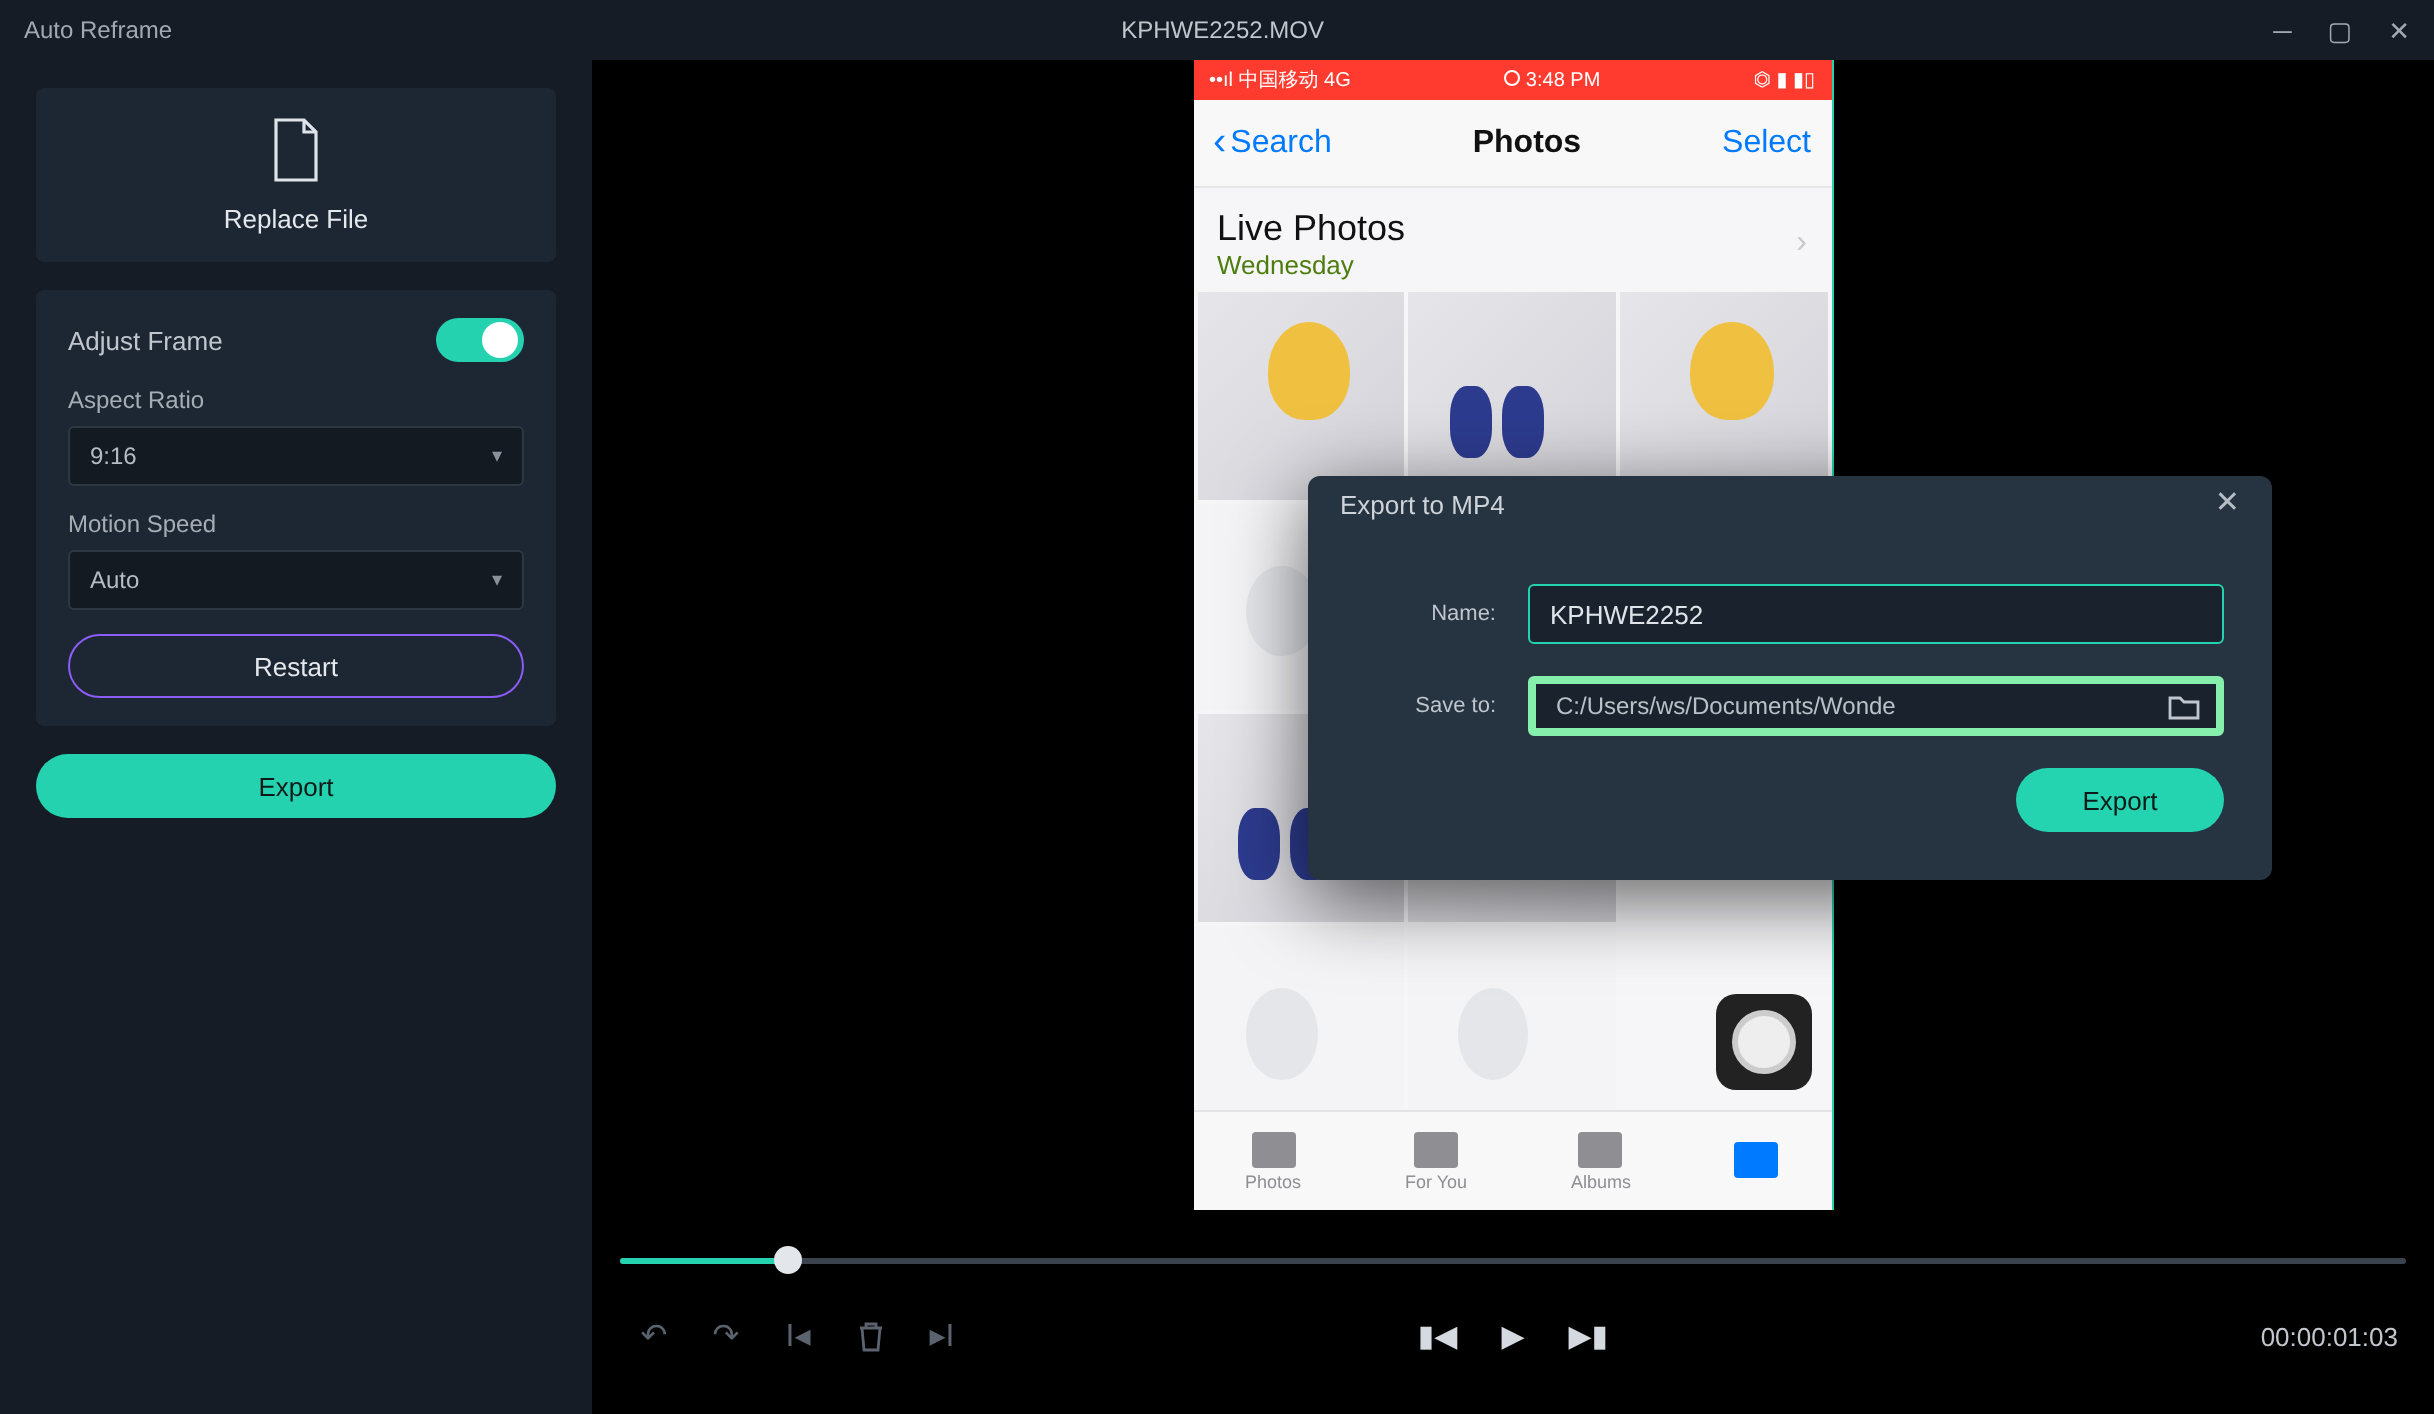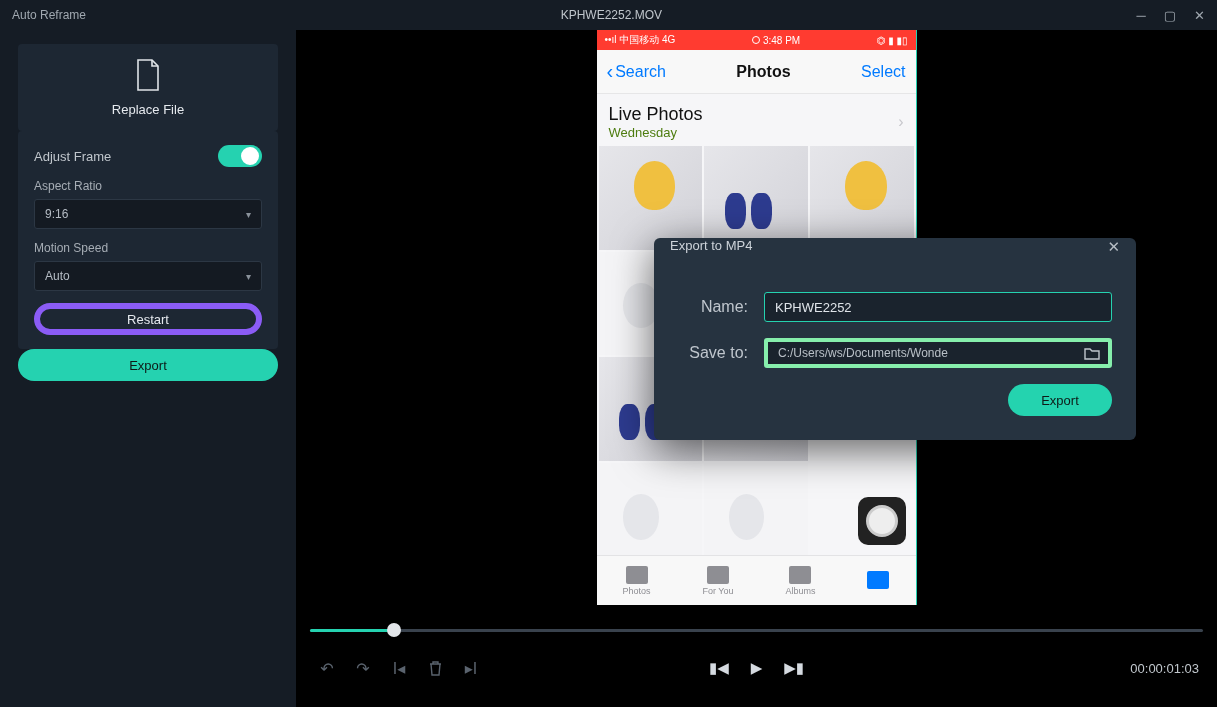--- a/index.html
+++ b/index.html
@@ -6,37 +6,37 @@
 body { background: #0d1117; color: #c9d1d9; width: 1217px; height: 707px; overflow: hidden; position: relative; }
 
 .titlebar { height: 30px; display: flex; align-items: center; padding: 0 12px; background: #151c25; color: #a0a8b0; font-size: 12px; justify-content: flex-end; }
 .titlebar-title { flex: 0 0 auto; }
 .titlebar-file  { flex: 1; text-align: center; color: #c0c6cc; }
 .win-controls { display: flex; gap: 18px; align-items: center; }
 .win-controls span { cursor: pointer; font-size: 13px; }
 
 .main { display: flex; height: calc(100% - 30px); }
 
-.sidebar { width: 296px; background: #151c25; padding: 14px 18px; display: flex; flex-direction: column; }
+.sidebar { width: 296px; background: #151c25; padding: 14px 18px; display: flex; flex-direction: column; gap: 14px; }
 
 .panel { background: #1d2733; border-radius: 4px; padding: 14px 16px; }
 
 .replace-file { display: flex; flex-direction: column; align-items: center; gap: 10px; color: #e5e9ee; font-size: 13px; cursor: pointer; }
 .file-icon svg { display: block; }
 
 .row { display: flex; justify-content: space-between; align-items: center; margin-bottom: 12px; font-size: 13px; color: #c0c6cc; }
 .label-sm { font-size: 12px; color: #a6adb5; margin-bottom: 6px; }
 
 .toggle { width: 44px; height: 22px; border-radius: 11px; background: #25d2b0; position: relative; cursor: pointer; }
 .toggle::after { content: ""; position: absolute; right: 3px; top: 2px; width: 18px; height: 18px; border-radius: 50%; background: #fff; }
 
 .select { width: 100%; height: 30px; background: #141a22; border: 1px solid #2c3744; border-radius: 3px; display: flex; align-items: center; justify-content: space-between; padding: 0 10px; font-size: 12px; color: #b5bcc4; cursor: pointer; margin-bottom: 12px; }
 .select .chev { font-size: 10px; color: #8a929b; }
 
-.btn-outline { width: 100%; height: 32px; border: 6px solid #8b5cf6; border-radius: 16px; background: transparent; color: #e5e9ee; font-size: 13px; cursor: pointer; }
+.btn-outline { width: 100%; height: 32px; border: 1px solid #8b5cf6; border-radius: 16px; background: transparent; color: #e5e9ee; font-size: 13px; cursor: pointer; }
 .btn-solid   { width: 100%; height: 32px; border: none; border-radius: 16px; background: #25d2b0; color: #0e1a17; font-size: 13px; font-weight: 500; cursor: pointer; }
 
 .content { flex: 1; background: #000; position: relative; }
 
 .video-area { position: absolute; left: 0; right: 0; top: 0; bottom: 95px; display: flex; justify-content: center; align-items: flex-start; }
 
 .phone { width: 320px; height: 575px; background: #f6f6f8; position: relative; overflow: hidden; font-family: -apple-system, "Helvetica Neue", sans-serif; border-right:1px solid #25d2b0; }
 .phone-status { height: 20px; background: #ff3b30; display: flex; align-items: center; justify-content: space-between; padding: 0 8px; font-size: 10px; color: #fff; }
 .phone-status .rec-dot { width:8px;height:8px;border:1px solid #fff;border-radius:50%;display:inline-block;margin-right:3px;}
 .phone-nav { height: 44px; background: #f8f8f8; border-bottom: 1px solid #e6e6e7; display: flex; align-items: center; justify-content: space-between; padding: 0 10px; font-size: 16px; }
@@ -66,25 +66,25 @@
 .seek-thumb { position:absolute; left:9.4%; top:50%; transform:translate(-50%,-50%); width:14px; height:14px; background:#e3e6ea; border-radius:50%; }
 
 .btn-row { display:flex; align-items:center; height: 50px; padding: 0 4px; }
 .icon-btn { width:26px; height:26px; display:flex; align-items:center; justify-content:center; color:#5a636e; margin-right:10px; cursor:pointer; }
 .play-group { position:absolute; left:50%; transform:translateX(-50%); display:flex; gap:22px; align-items:center; color:#d5dae0; }
 .play-group span { cursor:pointer; font-size:15px; }
 .time { margin-left:auto; font-size:13px; color:#c1c7cd; }
 
 
 .modal { position: absolute; left: 358px; top: 208px; width: 482px; background: #263340; border-radius: 6px; box-shadow: 0 10px 40px rgba(0,0,0,.6); }
-.modal-hd { height: 38px; display:flex; align-items:flex-start; justify-content:space-between; padding: 0 16px; font-size: 13px; color:#cdd3d9; }
+.modal-hd { height: 38px; display:flex; align-items:flex-end; justify-content:space-between; padding: 16px 16px; font-size: 13px; color:#cdd3d9; }
 .modal-close { cursor:pointer; color:#b6bdc4; font-size:15px; }
 .modal-body { padding: 16px 24px 24px; }
 .form-row { display:flex; align-items:center; gap:16px; margin-bottom:16px; }
-.form-label { width: 70px; text-align:right; font-size:16px; color:#bfc6cd; }
+.form-label { width: 70px; text-align:right; font-size:11px; color:#bfc6cd; }
 .form-input { flex:1; height:30px; background:#1a232d; border:1px solid #25d2b0; border-radius:3px; padding:0 10px; color:#dfe4e9; font-size:13px; outline:none; }
 .form-path  { flex:1; height:30px; background:#1a232d; border:4px solid #86efac; border-radius:3px; padding:0 8px 0 10px; color:#b9c0c7; font-size:12px; display:flex; align-items:center; justify-content:space-between; }
 .folder-ic { cursor:pointer; display:flex; }
 .modal-actions { display:flex; justify-content:flex-end; }
 .btn-export { width:104px; height:32px; border:none; border-radius:16px; background:#24d3af; color:#0e1a17; font-size:13px; font-weight:500; cursor:pointer; }
 </style>
 </head>
 <body>
 
 <div class="titlebar">

